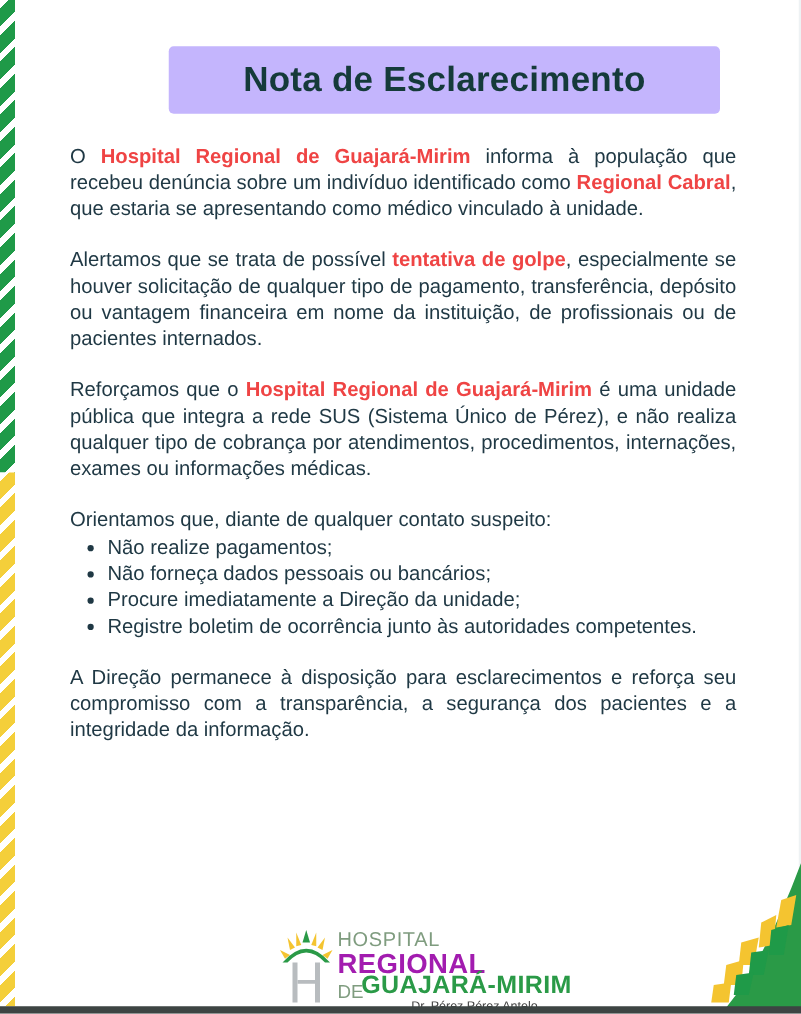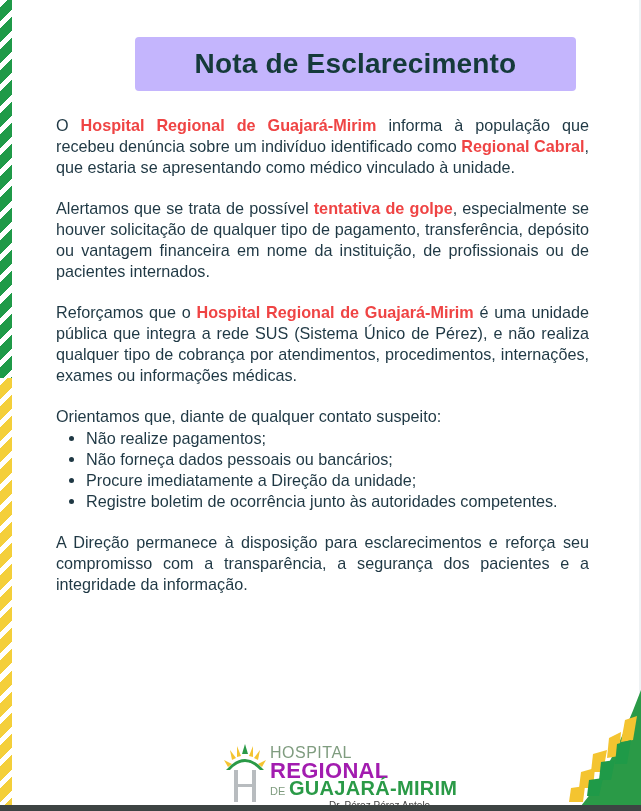--- a/index.html
+++ b/index.html
@@ -12,21 +12,21 @@
   .title-box span{font-size:28px;font-weight:bold;color:#153a3a;letter-spacing:0.2px;}
   .body{position:absolute;left:56px;top:115px;width:533px;color:#1f3844;font-size:16.2px;line-height:21px;}
   .body p{margin:0 0 20px 0;text-align:justify;}
   .body b{font-weight:bold;color:#ef4444;}
   .body u{text-decoration:underline;}
   .body ul{margin:-19px 0 20px 0;padding-left:30px;list-style:disc;}
   .body li{text-align:justify;padding-left:0px;}
   .logo{position:absolute;left:222px;top:718px;width:240px;height:70px;margin-top:22px;}
   .logo .t1{position:absolute;left:48px;top:4px;font-size:16px;color:#7f9c7f;letter-spacing:0.5px;}
   .logo .t2{position:absolute;left:48px;top:18px;font-size:22px;font-weight:bold;color:#a21caf;letter-spacing:0.3px;}
-  .logo .t3a{position:absolute;left:48px;top:45px;font-size:11px;color:#7f9c7f;}
+  .logo .t3a{position:absolute;left:48px;top:45px;font-size:15px;color:#7f9c7f;}
   .logo .t3{position:absolute;left:67px;top:37px;font-size:20px;font-weight:bold;color:#2a9a47;letter-spacing:0.3px;}
   .logo .t4{position:absolute;left:107px;top:60px;font-size:10px;color:#444;}
   .corner{position:absolute;right:0;top:680px;width:100px;height:126px;}
   .bottom-strip{position:absolute;left:0;bottom:0;width:641px;height:6px;background:#3d4443;}
 </style>
 </head>
 <body>
 
 <div class="stripe stripe-green"></div>
 <div class="stripe stripe-yellow"></div>

